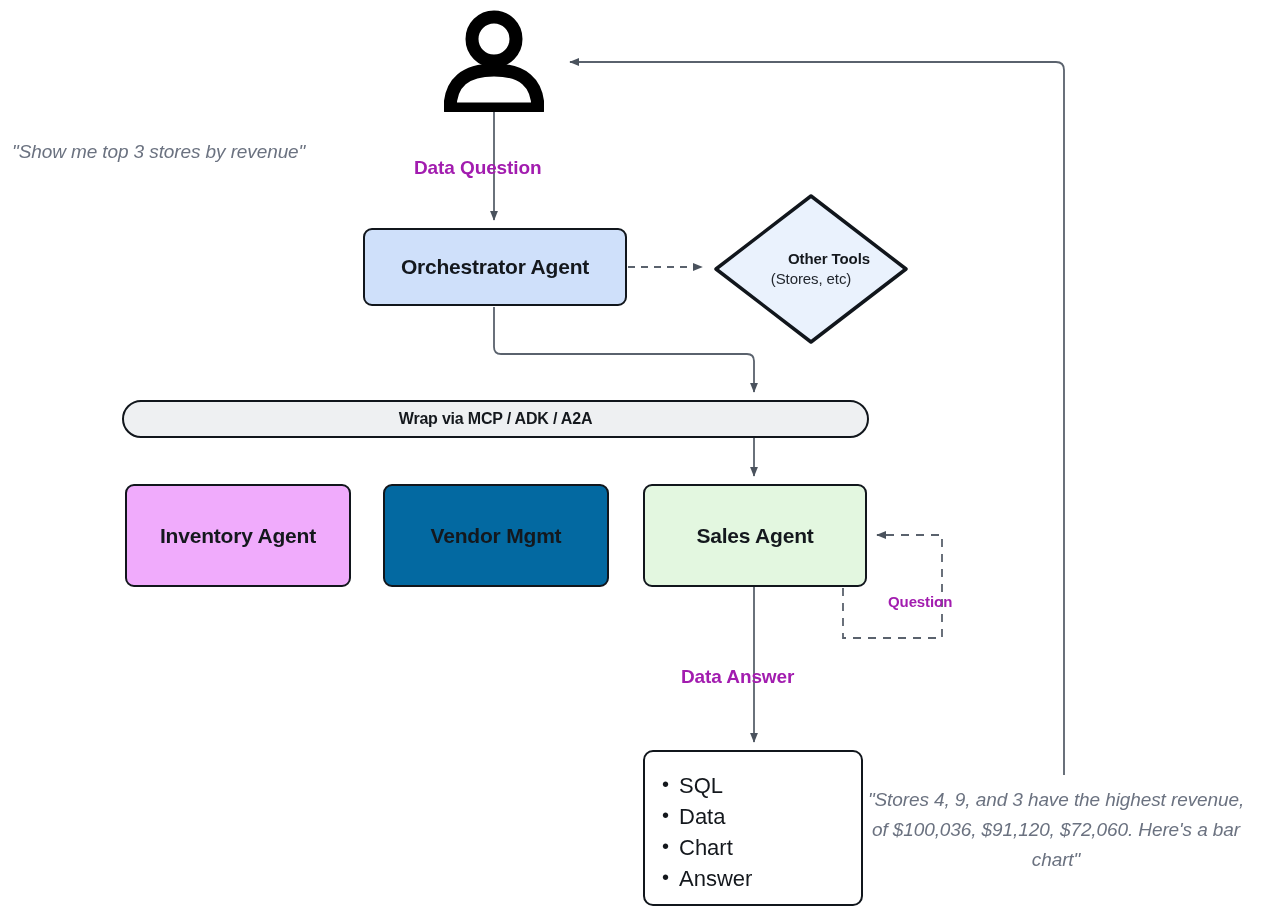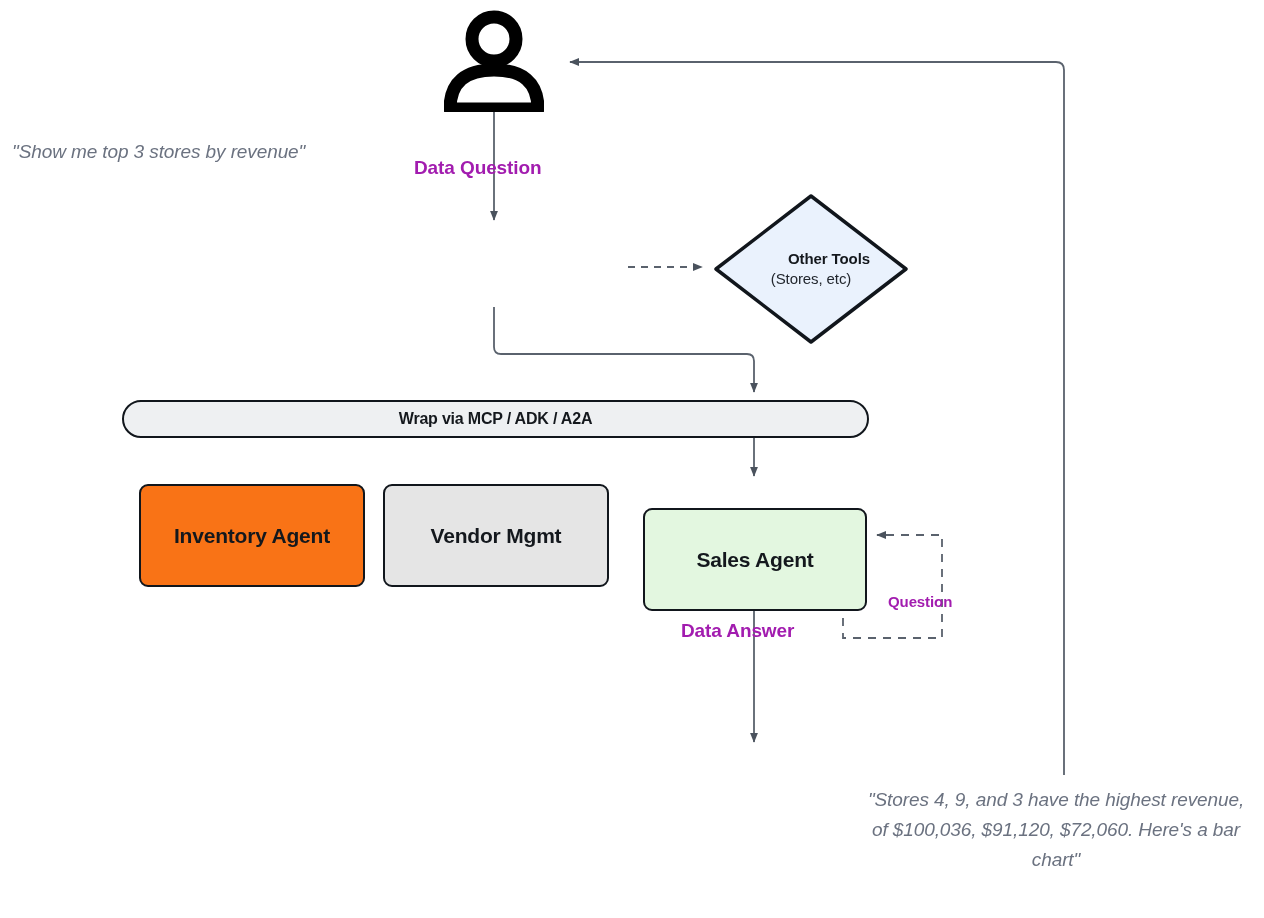--- a/index.html
+++ b/index.html
@@ -47,40 +47,39 @@
   }
   #mcp-bar {
     left: 122px; top: 400px;
     width: 747px; height: 38px;
     background: #eef0f2;
     border-radius: 19px;
     font-size: 16px;
     letter-spacing: -0.2px;
   }
   #inventory-agent {
-    left: 139px; top: 484px;
+    left: 125px; top: 484px;
     width: 226px; height: 103px;
-    background: #f97316;
+    background: #f0abfc;
     font-size: 21px;
     letter-spacing: -0.2px;
   }
   #vendor-mgmt {
     left: 383px; top: 484px;
     width: 226px; height: 103px;
-    background: #e5e5e5;
+    background: #0369a1;
     font-size: 21px;
     letter-spacing: -0.2px;
   }
   #sales-agent {
     left: 643px; top: 484px;
     width: 224px; height: 103px;
     background: #e3f7e0;
     font-size: 21px;
     letter-spacing: -0.2px;
-    margin-top: 24px;
   }
   #output-artifacts {
     left: 643px; top: 750px;
     width: 220px; height: 156px;
     background: #ffffff;
     border-radius: 10px;
     display: block;
     font-weight: normal;
   }
   #output-artifacts ul {
@@ -141,21 +140,21 @@
   
   .edge-label {
     position: absolute;
     font-size: 19px;
     font-weight: bold;
     color: #a21caf;
     white-space: nowrap;
     letter-spacing: -0.1px;
   }
   #label-data-question { left: 414px; top: 157px; }
-  #label-data-answer   { left: 681px; top: 620px; }
+  #label-data-answer   { left: 681px; top: 666px; }
   #label-reasoning {
     left: 888px; top: 593px;
     font-size: 15px;
   }
   
   .quote {
     position: absolute;
     font-style: italic;
     color: #6b7280;
     letter-spacing: -0.1px;
@@ -213,37 +212,48 @@
   <div id="other-tools">
     <svg viewBox="0 0 202 158" width="202" height="158">
       <path d="M101,6 L196,79 L101,152 L6,79 Z" fill="#eaf2fd" stroke="#11161c" stroke-width="3.5" stroke-linejoin="round"></path>
     </svg>
     <div class="diamond-label">
       <div class="tools-title">Other Tools</div>
       <div class="tools-sub">(Stores, etc)</div>
     </div>
   </div>
 
+  <div class="node" id="orchestrator-agent">
+    <span>Orchestrator Agent</span>
+  </div>
 
   <div class="node" id="mcp-bar">
     <span>Wrap via MCP / ADK / A2A</span>
   </div>
 
   <div class="node" id="inventory-agent">
     <span>Inventory Agent</span>
   </div>
 
   <div class="node" id="vendor-mgmt">
     <span>Vendor Mgmt</span>
   </div>
 
   <div class="node" id="sales-agent">
     <span>Sales Agent</span>
   </div>
 
+  <div class="node" id="output-artifacts">
+    <ul>
+      <li>SQL</li>
+      <li>Data</li>
+      <li>Chart</li>
+      <li>Answer</li>
+    </ul>
+  </div>
 
   <div class="edge-label" id="label-data-question">Data Question</div>
 
   <div class="edge-label" id="label-data-answer">Data Answer</div>
 
   <div class="edge-label" id="label-reasoning">Question</div>
 
   <div class="quote" id="quote-question">"Show me top 3 stores by revenue"</div>
 
   <div class="quote" id="quote-answer">"Stores 4, 9, and 3 have the highest revenue, of $100,036, $91,120, $72,060. Here's a bar chart"</div>

